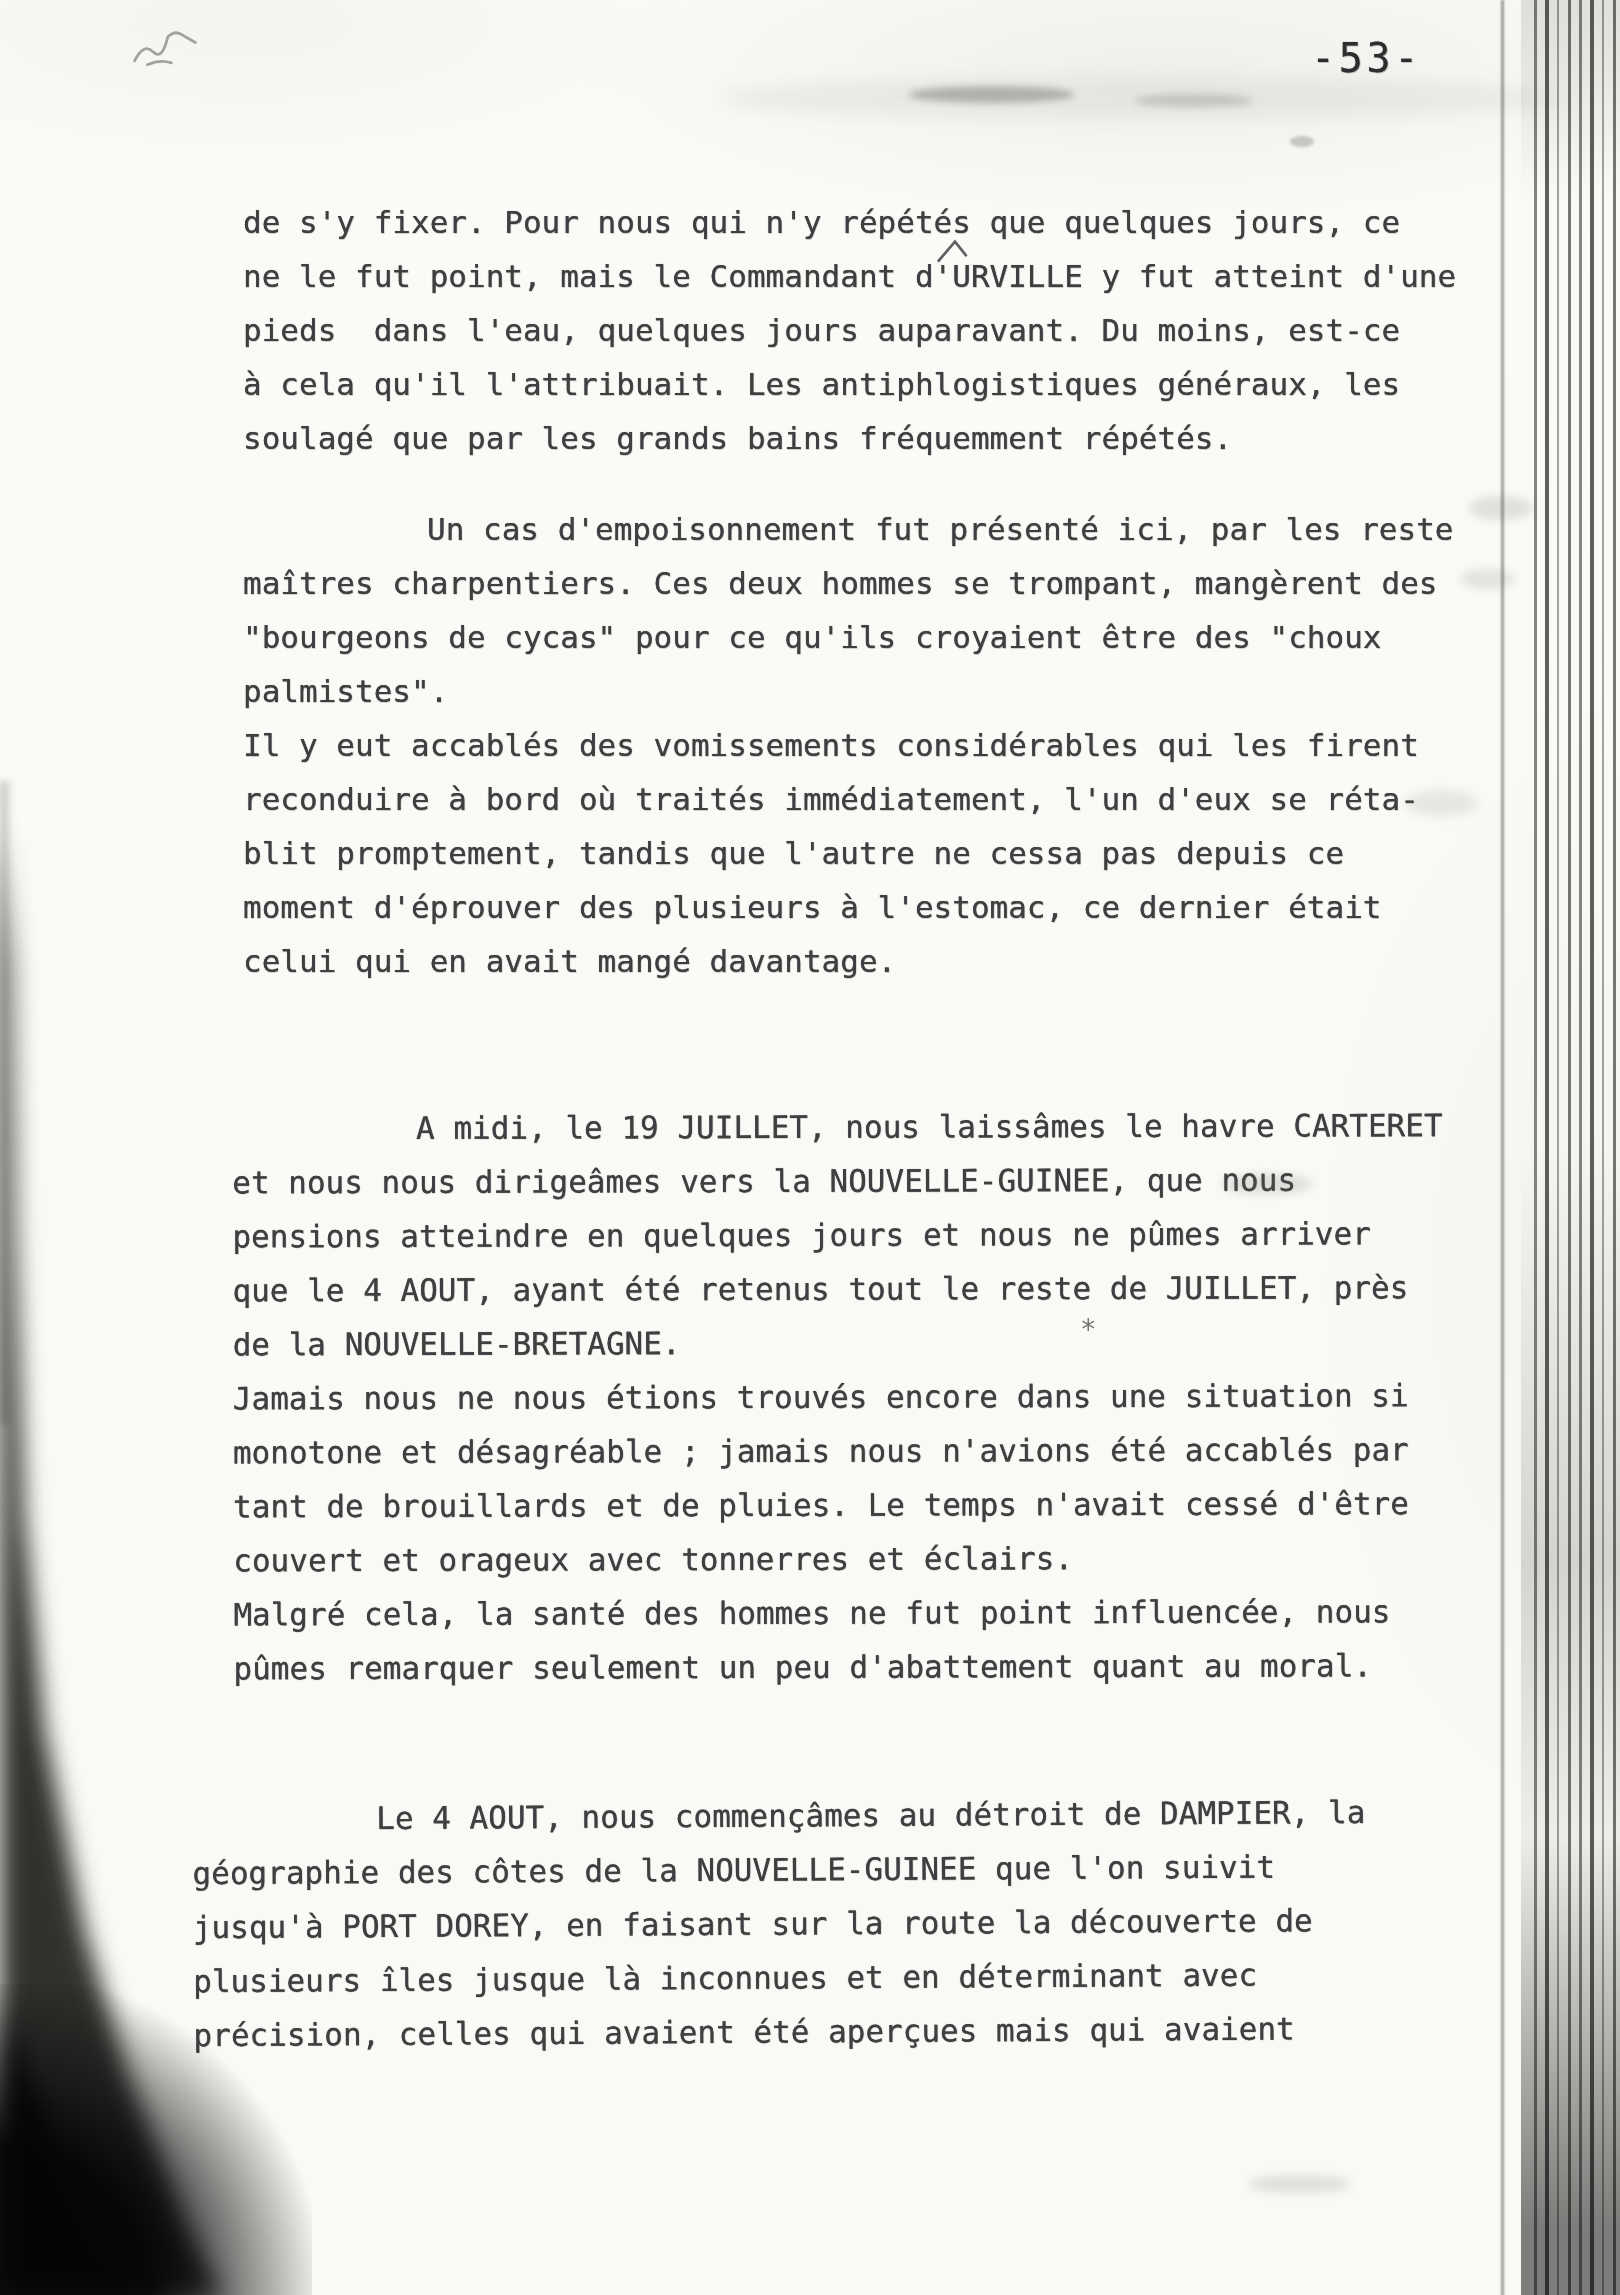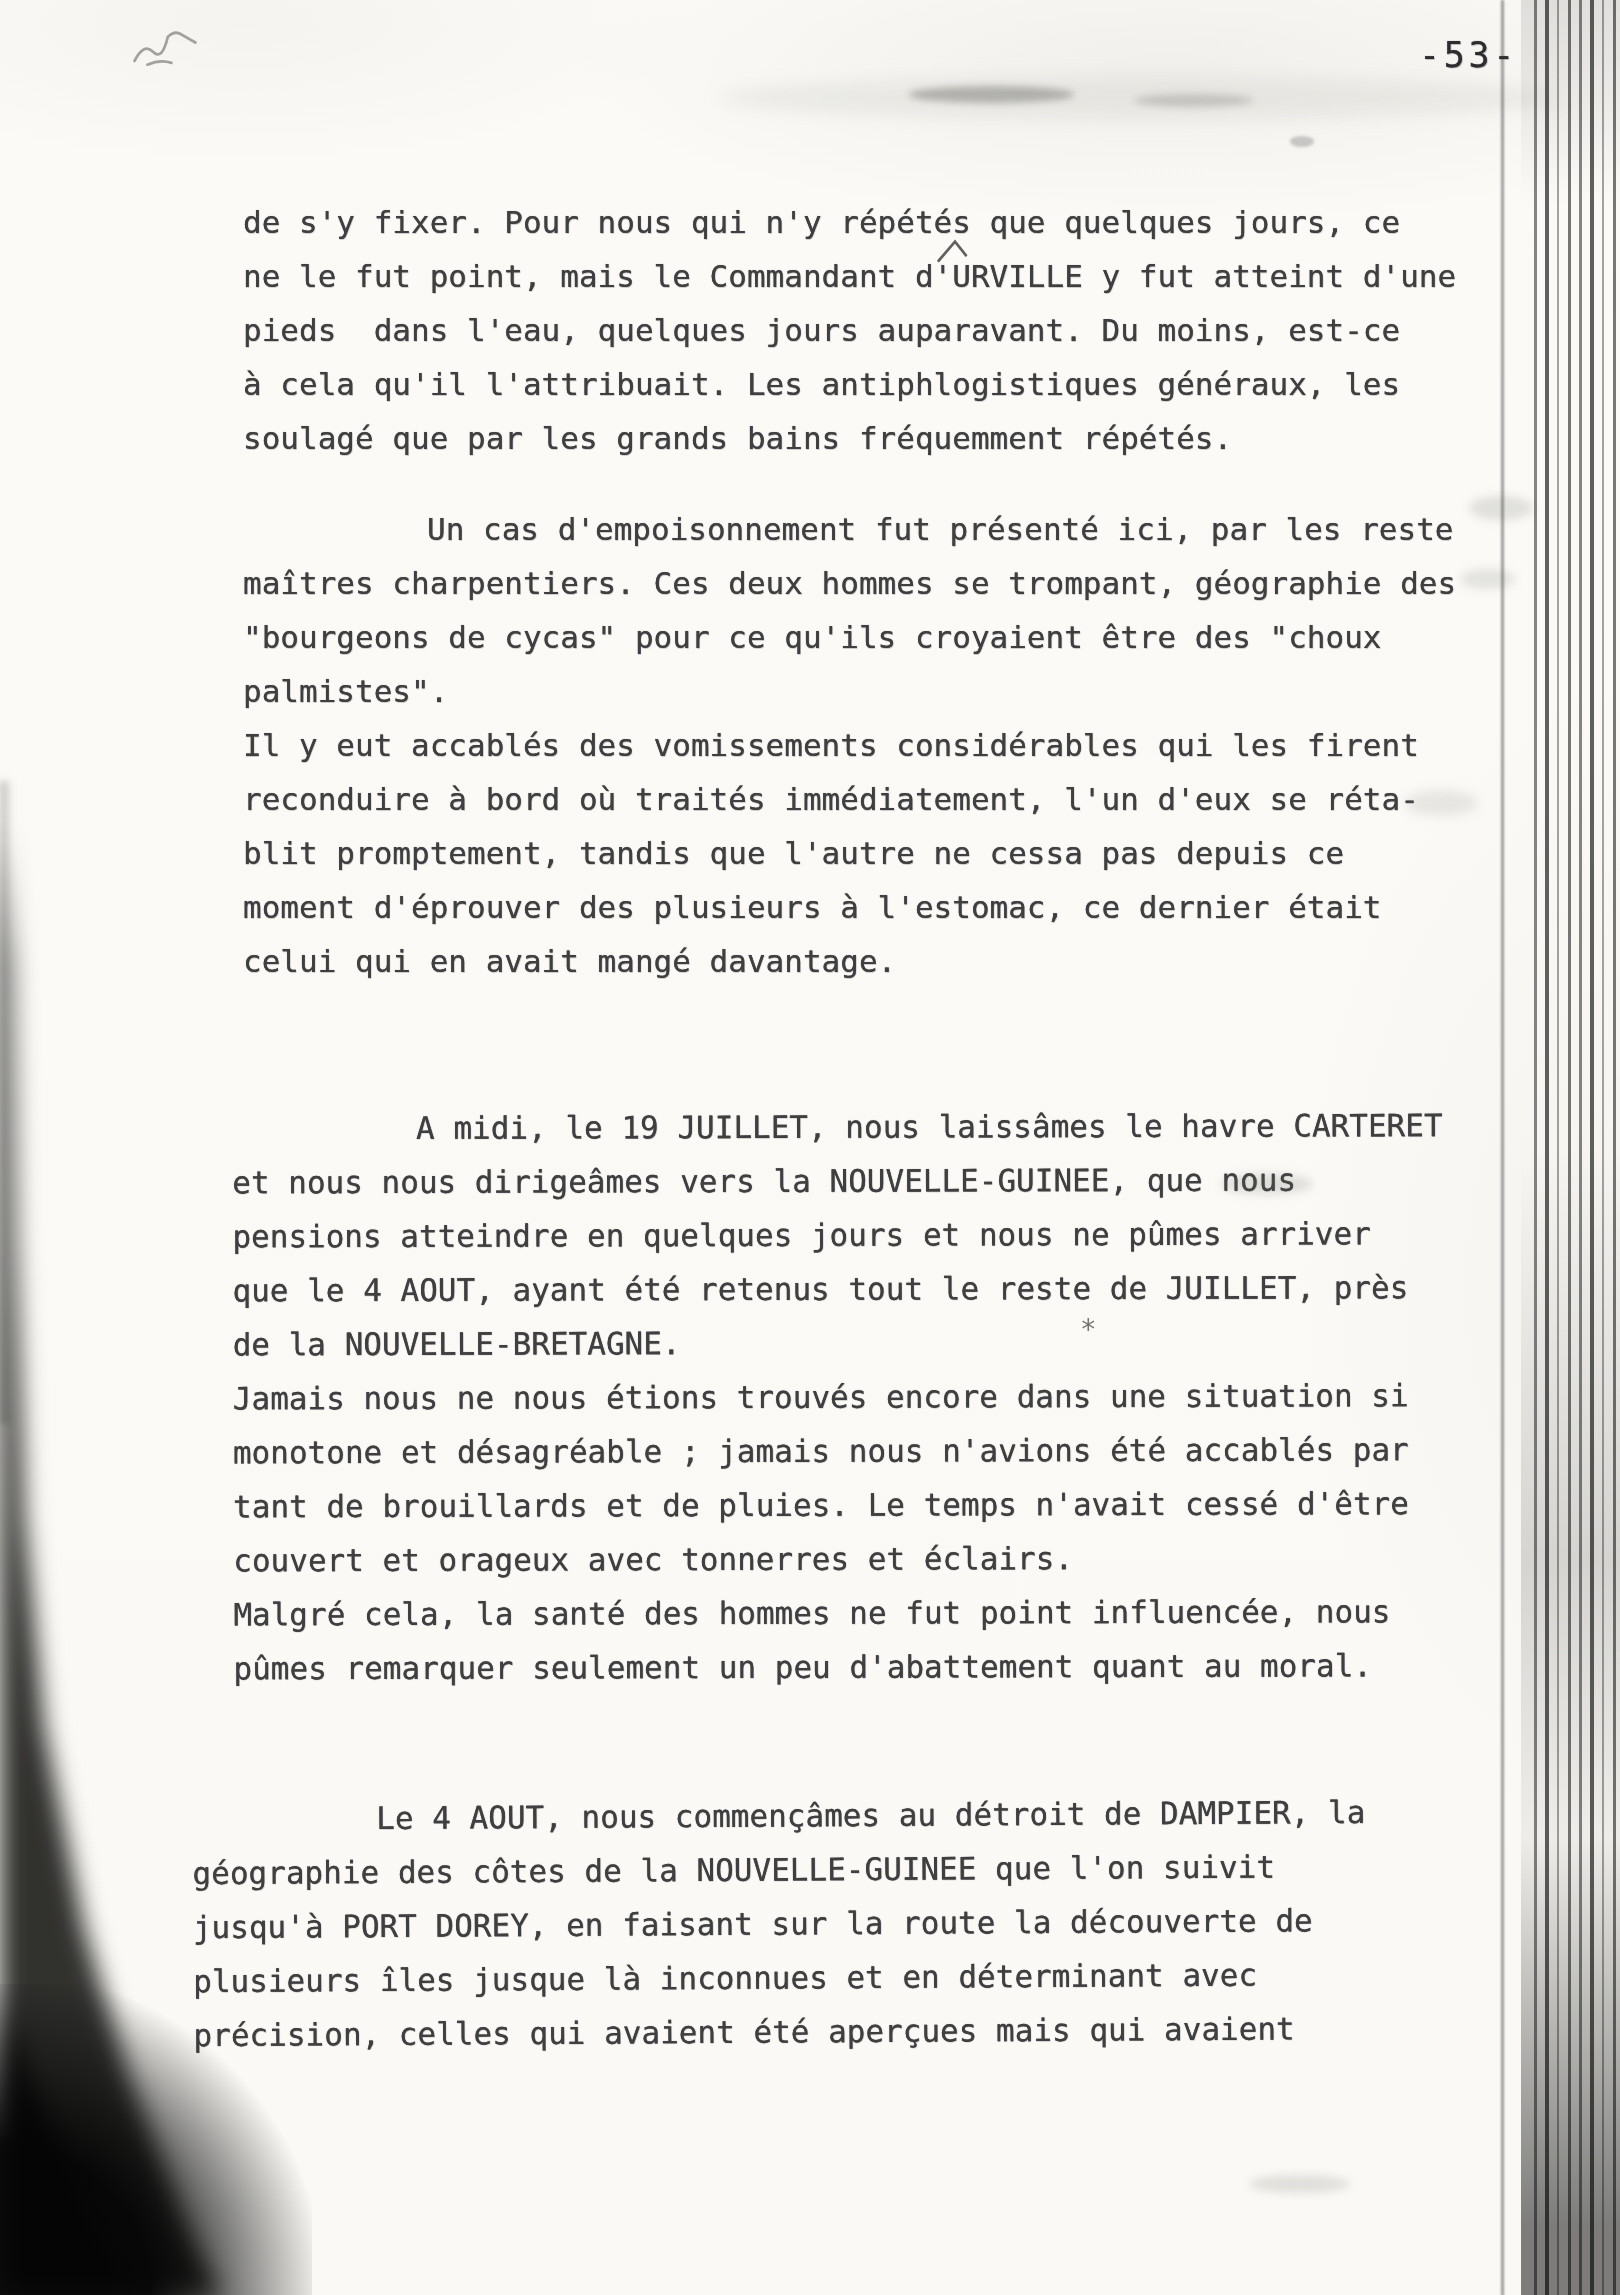--- a/index.html
+++ b/index.html
@@ -13,22 +13,22 @@
     position:relative; width:1621px; height:2296px; overflow:hidden;
     background:
       radial-gradient(ellipse 918px 239px at 72% 3%, rgba(175,175,168,0.14), transparent 65%),
       radial-gradient(ellipse 643px 202px at 15% 1%, rgba(185,185,178,0.10), transparent 70%),
       radial-gradient(ellipse 459px 826px at 100% 55%, rgba(190,190,184,0.10), transparent 70%),
       linear-gradient(#fbfaf7, #faf9f5);
   }
 
   
   .page-number {
-    position:absolute; left:1419px; top:35px;
-    font-size:35px; letter-spacing:3.7px; color:#2d2d30;
+    position:absolute; left:1311px; top:35px;
+    font-size:40px; letter-spacing:3.7px; color:#2d2d30;
     text-shadow: 0 0 0.9px rgba(40,40,40,0.7), 0.9px 0.9px 0 rgba(70,70,70,0.25);
   }
   .text-block {
     position:absolute; left:243px; top:195px; width:1286px;
     font-size:31px; color:#3f3e40;
     text-shadow: 0 0 0.7px rgba(55,55,55,0.85), 0.6px 0.6px 0 rgba(80,80,80,0.22);
   }
   .line { height:54px; line-height:54px; white-space:pre; }
   .para.indent > .line:first-child { padding-left:184px; }
   .para:nth-child(2) { margin-top:37px; }
@@ -92,21 +92,21 @@
   <div class="text-block">
       <div class="para">
         <div class="line">de s'y fixer. Pour nous qui n'y répétés que quelques jours, ce</div>
         <div class="line">ne le fut point, mais le Commandant d'URVILLE y fut atteint d'une</div>
         <div class="line">pieds  dans l'eau, quelques jours auparavant. Du moins, est-ce</div>
         <div class="line">à cela qu'il l'attribuait. Les antiphlogistiques généraux, les</div>
         <div class="line">soulagé que par les grands bains fréquemment répétés.</div>
       </div>
       <div class="para indent">
         <div class="line">Un cas d'empoisonnement fut présenté ici, par les reste</div>
-        <div class="line">maîtres charpentiers. Ces deux hommes se trompant, géographie des</div>
+        <div class="line">maîtres charpentiers. Ces deux hommes se trompant, mangèrent des</div>
         <div class="line">"bourgeons de cycas" pour ce qu'ils croyaient être des "choux</div>
         <div class="line">palmistes".</div>
         <div class="line">Il y eut accablés des vomissements considérables qui les firent</div>
         <div class="line">reconduire à bord où traités immédiatement, l'un d'eux se réta-</div>
         <div class="line">blit promptement, tandis que l'autre ne cessa pas depuis ce</div>
         <div class="line">moment d'éprouver des plusieurs à l'estomac, ce dernier était</div>
         <div class="line">celui qui en avait mangé davantage.</div>
       </div>
       <div class="para indent">
         <div class="line">A midi, le 19 JUILLET, nous laissâmes le havre CARTERET</div>

